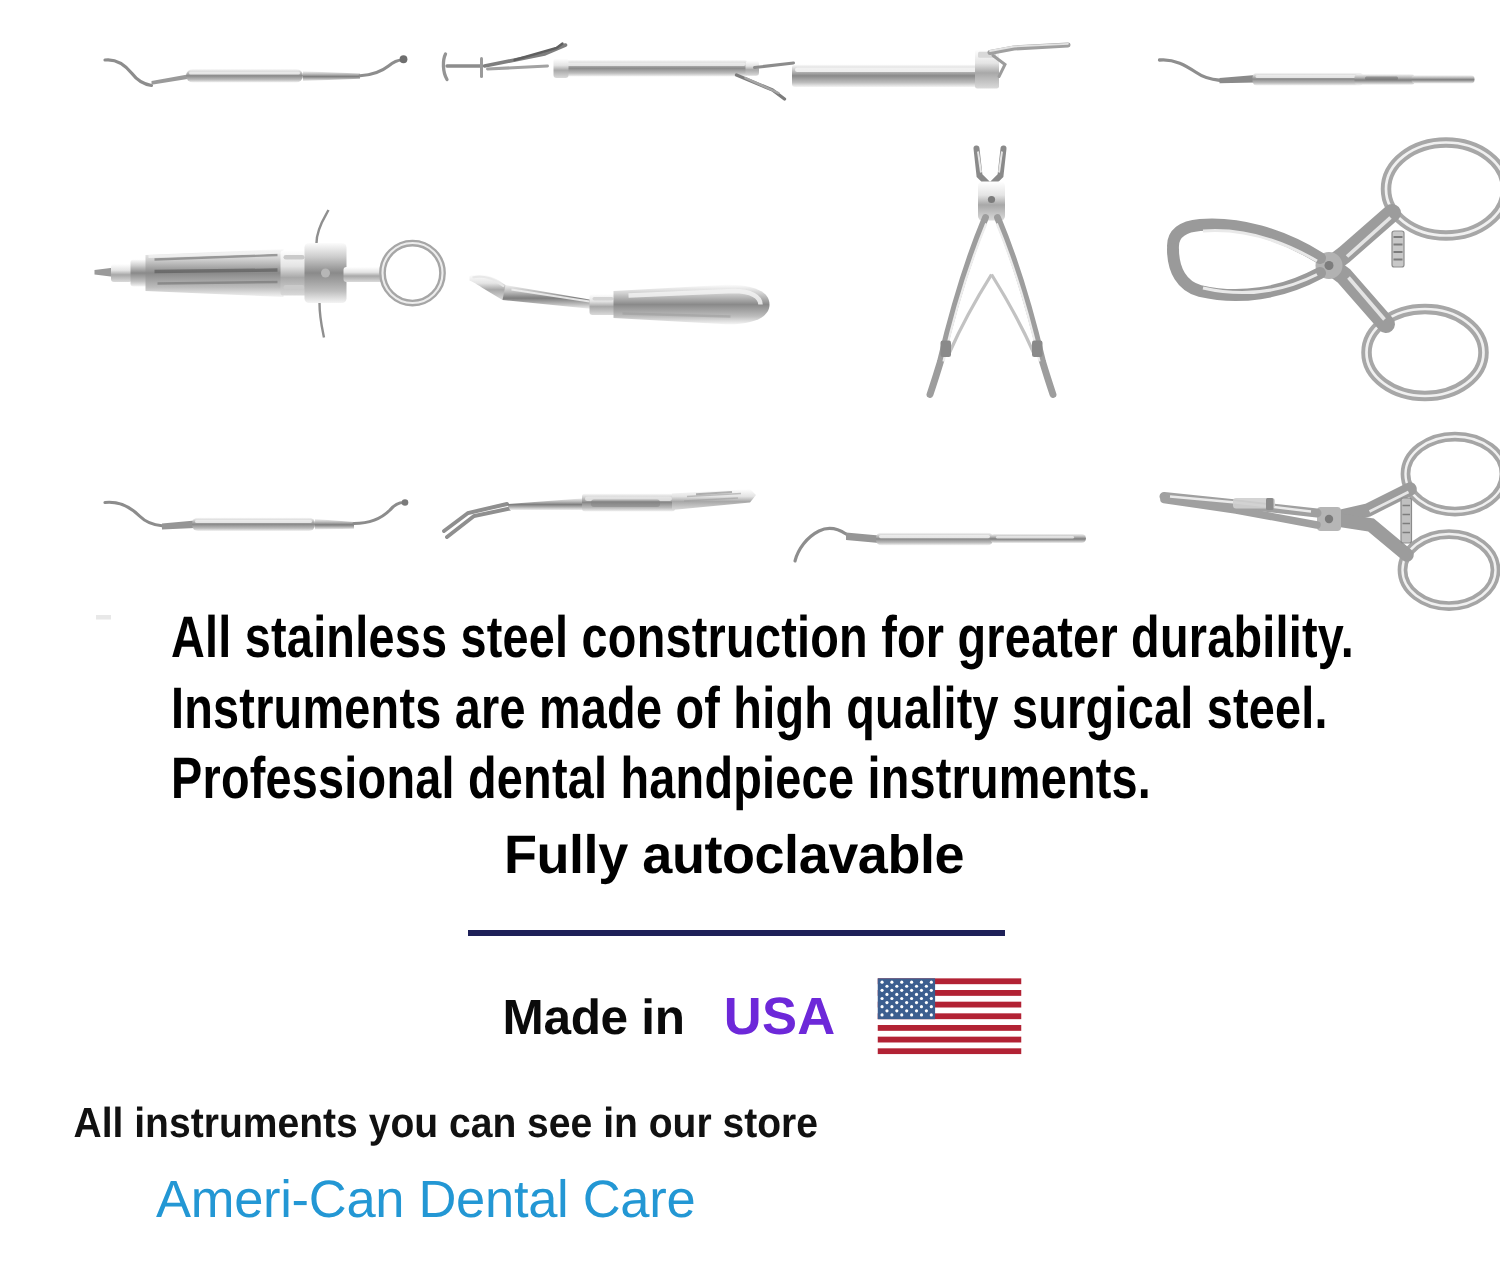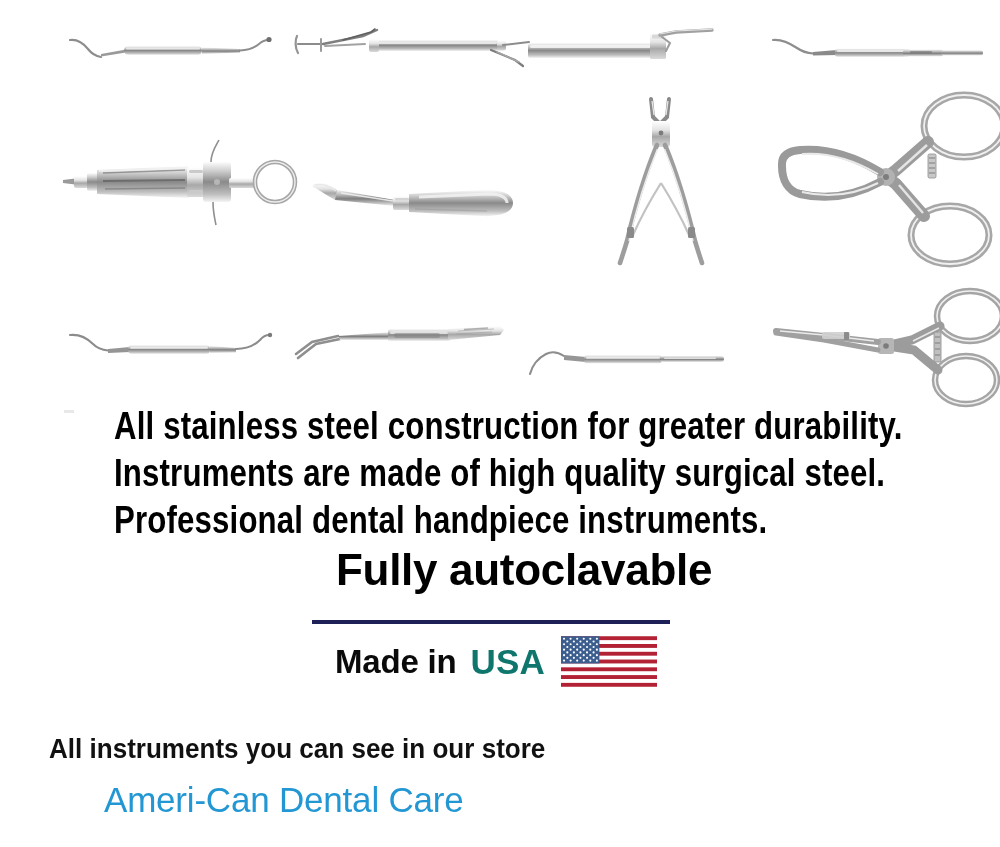--- a/index.html
+++ b/index.html
@@ -73,21 +73,21 @@
     transform-origin: left center;
     letter-spacing: 0.2px;
   }
   .line-c .seg-strong { font-weight: bold; }
   .line-c .seg-plain  { font-weight: bold; }
 
   .line-d {
     position: absolute;
     left: 310px;
     top: 150px;
-    font-size: 44px;
+    font-size: 36px;
     line-height: 40px;
     font-weight: bold;
     white-space: nowrap;
     color: #000000;
     font-family: "Liberation Sans", sans-serif;
     letter-spacing: -0.3px;
   }
 
   
   #divider-rule {
@@ -96,36 +96,36 @@
     top: 620px;
     width: 358px;
     height: 4px;
     background: #1e2058;
   }
 
   
   #made-in-usa {
     position: absolute;
     left: 309px;
-    top: 636px;
+    top: 652px;
     display: flex;
     align-items: center;
-    gap: 0px;
+    gap: 12px;
   }
   #made-in-label {
     font-size: 33px;
     font-weight: bold;
     color: #0a0a0a;
     font-family: "Liberation Sans", sans-serif;
     letter-spacing: -0.2px;
   }
   #usa-label {
     font-size: 35px;
     font-weight: bold;
-    color: #0f766e;
+    color: #6d28d9;
     font-family: "Liberation Sans", sans-serif;
     margin-left: 14px;
     letter-spacing: 0.2px;
   }
   #us-flag {
     margin-left: 16px;
     width: 96px;
     height: 51px;
     display: block;
     border: 0;

